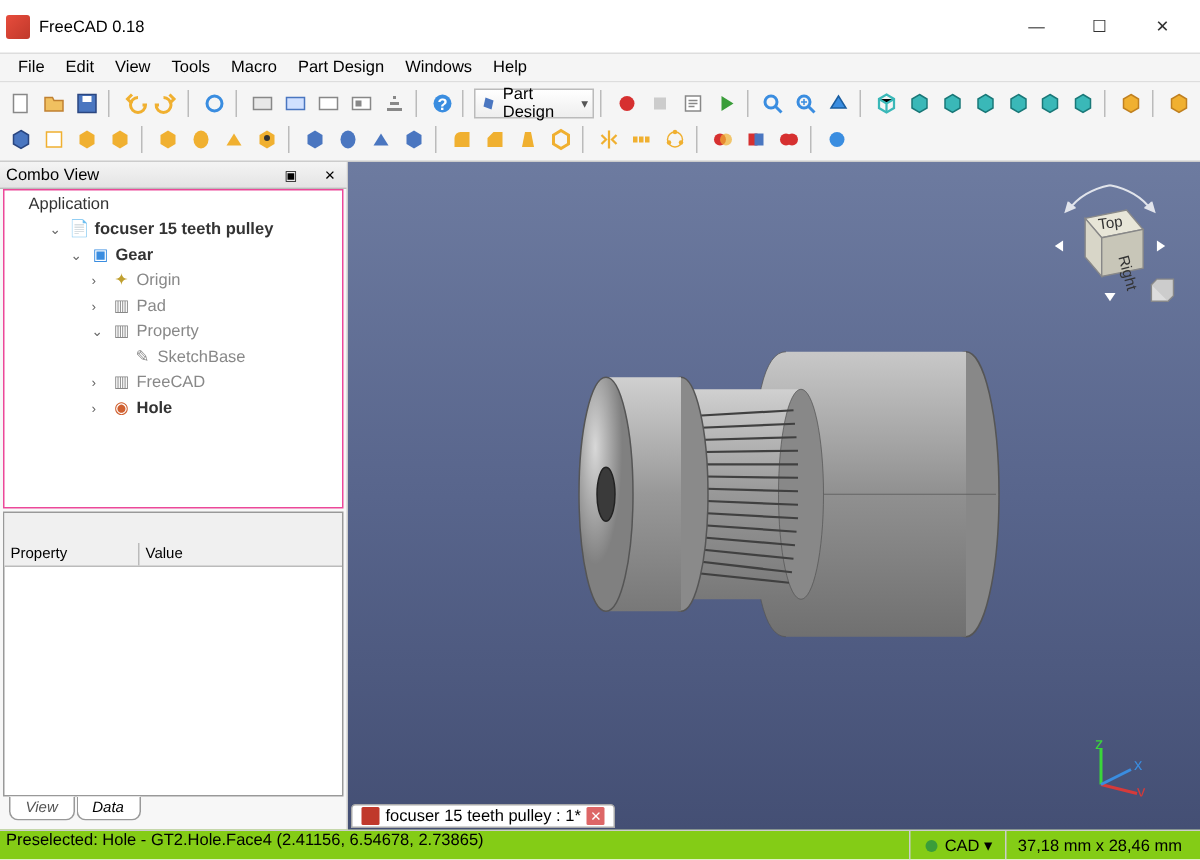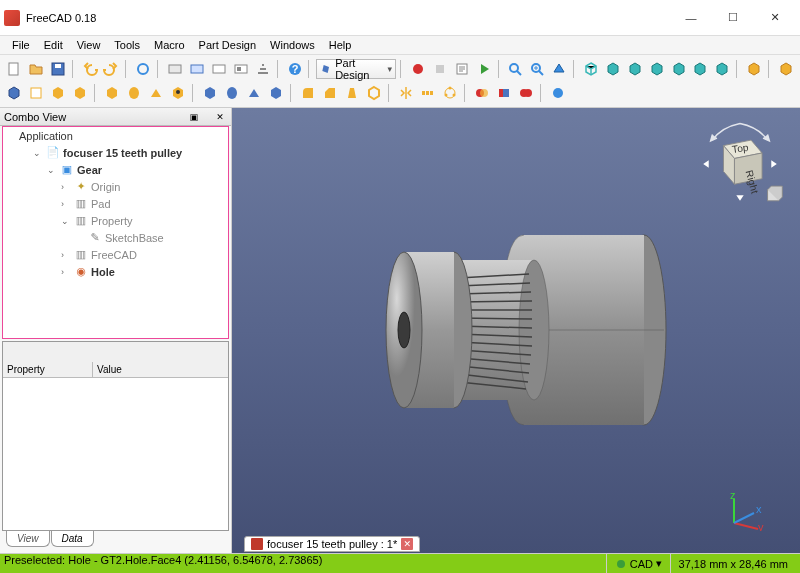--- a/index.html
+++ b/index.html
@@ -52,21 +52,21 @@
 .prop-grid { flex: 1; background: #fff; border: 1px solid #999; }
 .prop-head { display: flex; border-bottom: 1px solid #bbb; background: #f0f0f0; }
 .prop-head div { padding: 2px 4px; font-size: 10px; margin-top: 20px; }
 .prop-head .c1 { width: 90px; border-right: 1px solid #bbb; }
 .tabs-bottom { height: 20px; display: flex; align-items: flex-start; padding-left: 4px; }
 .tabs-bottom .tab { padding: 2px 10px; border: 1px solid #999; border-top: none; background: #fff; font-size: 10px; font-style: italic; color: #555; border-radius: 0 0 6px 6px; margin-right: 1px; }
 .tabs-bottom .tab.active { background: #fff; color: #000; }
 
 
 .viewport { flex: 1; position: relative; background: linear-gradient(#6d7ba0 0%, #58658c 50%, #444f74 100%); }
-.vp-tabs { position: absolute; bottom: 0; left: 12px; height: 18px; display: flex; align-items: center; }
+.vp-tabs { position: absolute; bottom: 0; left: 2px; height: 18px; display: flex; align-items: center; }
 .vp-tab { background: #fff; border: 1px solid #aaa; padding: 1px 6px; font-size: 10px; display: flex; align-items: center; gap: 4px; border-radius: 3px 3px 0 0; }
 .vp-tab .logo { width: 12px; height: 12px; background: #c0392b; border-radius: 1px; }
 .vp-tab .close { width: 12px; height: 12px; background: #d66; color: #fff; font-size: 9px; display: flex; align-items: center; justify-content: center; border-radius: 1px; }
 
 .navcube { position: absolute; top: 10px; right: 14px; width: 92px; height: 92px; }
 .navcube svg { width: 100%; height: 100%; }
 
 .axes { position: absolute; bottom: 22px; right: 34px; width: 40px; height: 40px; }
 
 .model { position: absolute; top: 50%; left: 50%; transform: translate(-48%, -50%); }

